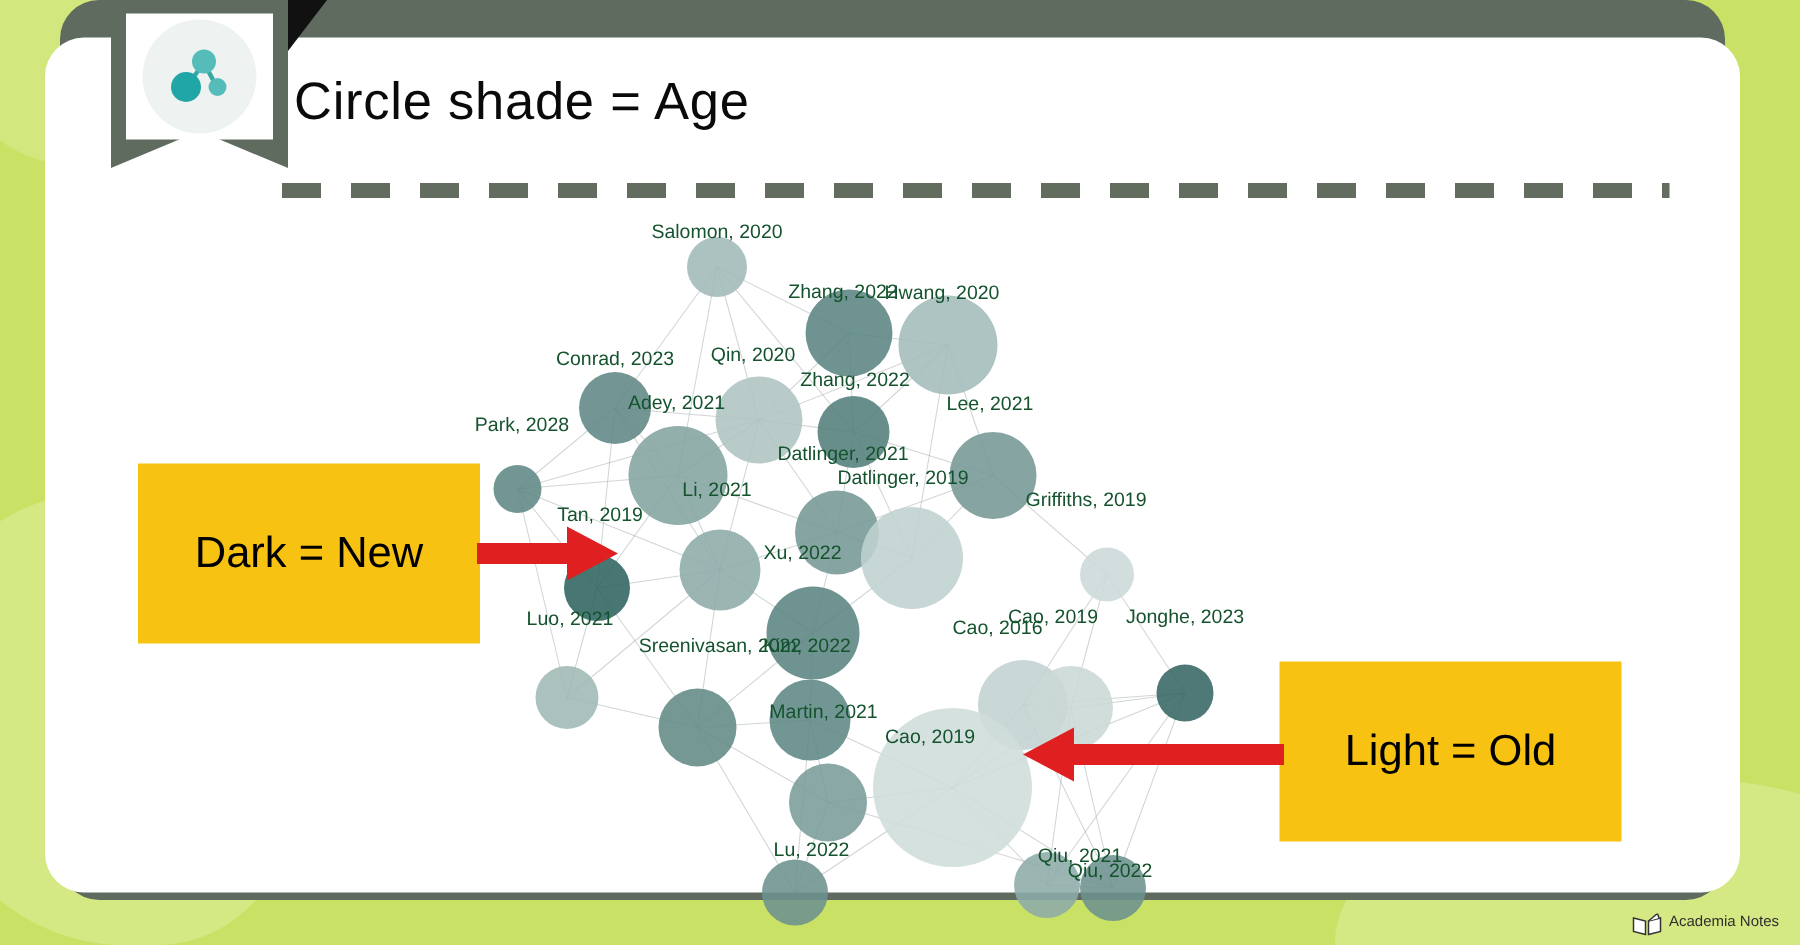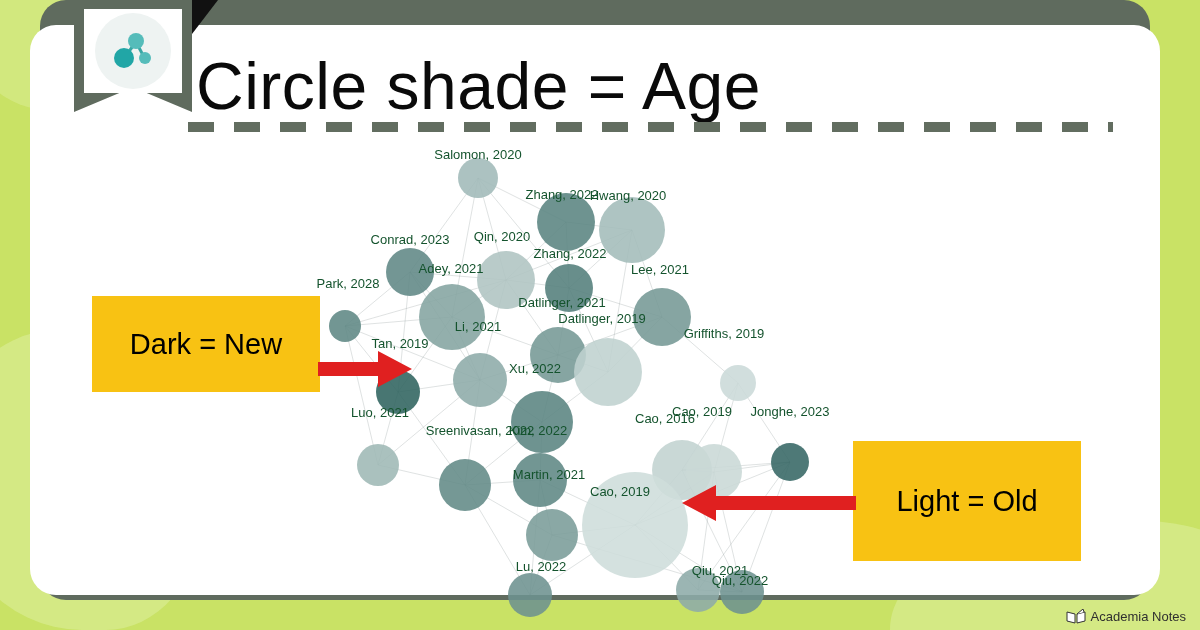--- a/index.html
+++ b/index.html
@@ -43,21 +43,21 @@
     background:#ffffff;z-index:7;display:flex;align-items:center;justify-content:center;
   }
   .logo-circle{
     width:76px;height:76px;border-radius:50%;
     background:#eef3f2;display:flex;align-items:center;justify-content:center;
   }
 
   
   .title{
     position:absolute;left:196px;top:48px;
-    font-size:66px;color:#0a0a0a;letter-spacing:.5px;
+    font-size:35px;color:#0a0a0a;letter-spacing:.5px;
     white-space:nowrap;font-weight:400;
   }
   .dashes{
     position:absolute;left:188px;top:122px;width:925px;height:10px;
     background:repeating-linear-gradient(to right,#626d60 0 26px,transparent 26px 46px);
   }
 
   
   .graph{position:absolute;left:290px;top:140px;width:580px;height:455px;}
   .graph svg{position:absolute;left:0;top:0;}
@@ -66,30 +66,30 @@
     position:absolute;transform:translate(-50%,-50%);
     font-size:13px;color:#14532d;white-space:nowrap;
   }
 
   
   .callout{
     position:absolute;background:#f8c213;
     display:flex;align-items:center;justify-content:center;
     font-size:29px;color:#000;z-index:8;
   }
-  #callout-dark{left:92px;top:296px;width:228px;height:96px;}
+  #callout-dark{left:92px;top:309px;width:228px;height:120px;}
   #callout-light{left:853px;top:441px;width:228px;height:120px;}
 
   .arrow{position:absolute;z-index:8;}
 
   
   .watermark{
     position:absolute;right:14px;bottom:6px;
-    display:flex;align-items:flex-end;gap:5px;
-    font-size:13px;color:#2f2f2f;z-index:9;
+    display:flex;align-items:flex-start;gap:5px;
+    font-size:10px;color:#2f2f2f;z-index:9;
   }
 </style>
 </head>
 <body>
 
 <div class="bg-blob" id="blob1"></div>
 <div class="bg-blob" id="blob2"></div>
 <div class="bg-blob" id="blob3"></div>
 
 <div class="card-shadow"></div>

